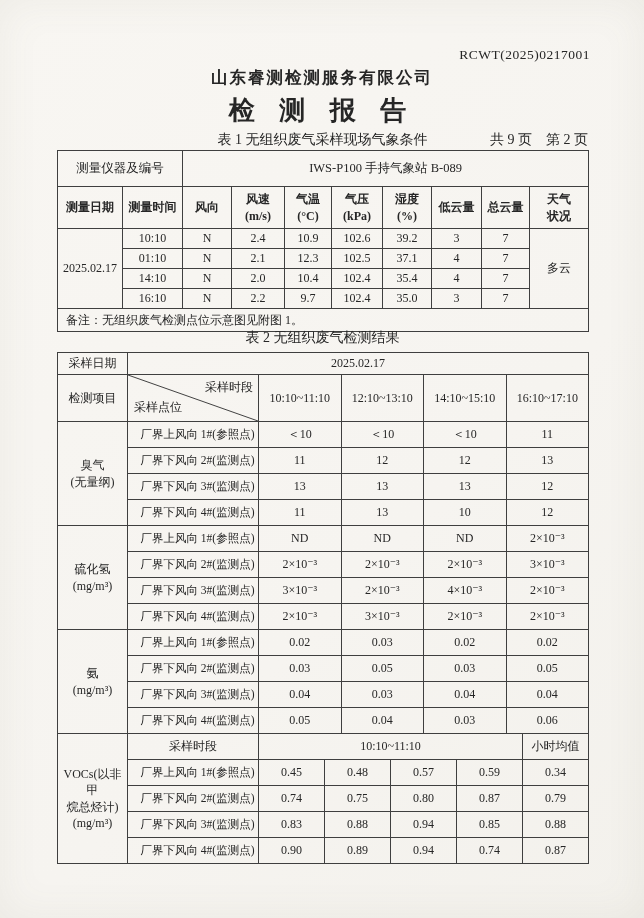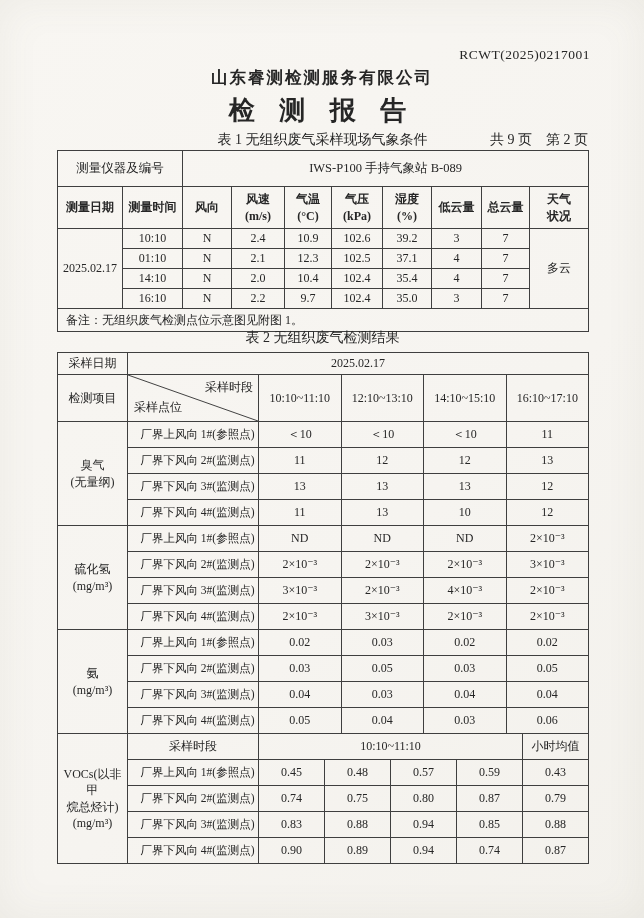--- a/index.html
+++ b/index.html
@@ -268,21 +268,21 @@
       <td>采样时段</td>
       <td colspan="16">10:10~11:10</td>
       <td colspan="4">小时均值</td>
     </tr>
     <tr class="vr">
       <td class="pt">厂界上风向 1#(参照点)</td>
       <td colspan="4">0.45</td>
       <td colspan="4">0.48</td>
       <td colspan="4">0.57</td>
       <td colspan="4">0.59</td>
-      <td colspan="4">0.43</td>
+      <td colspan="4">0.34</td>
     </tr>
     <tr class="vr">
       <td class="pt">厂界下风向 2#(监测点)</td>
       <td colspan="4">0.74</td>
       <td colspan="4">0.75</td>
       <td colspan="4">0.80</td>
       <td colspan="4">0.87</td>
       <td colspan="4">0.79</td>
     </tr>
     <tr class="vr">

